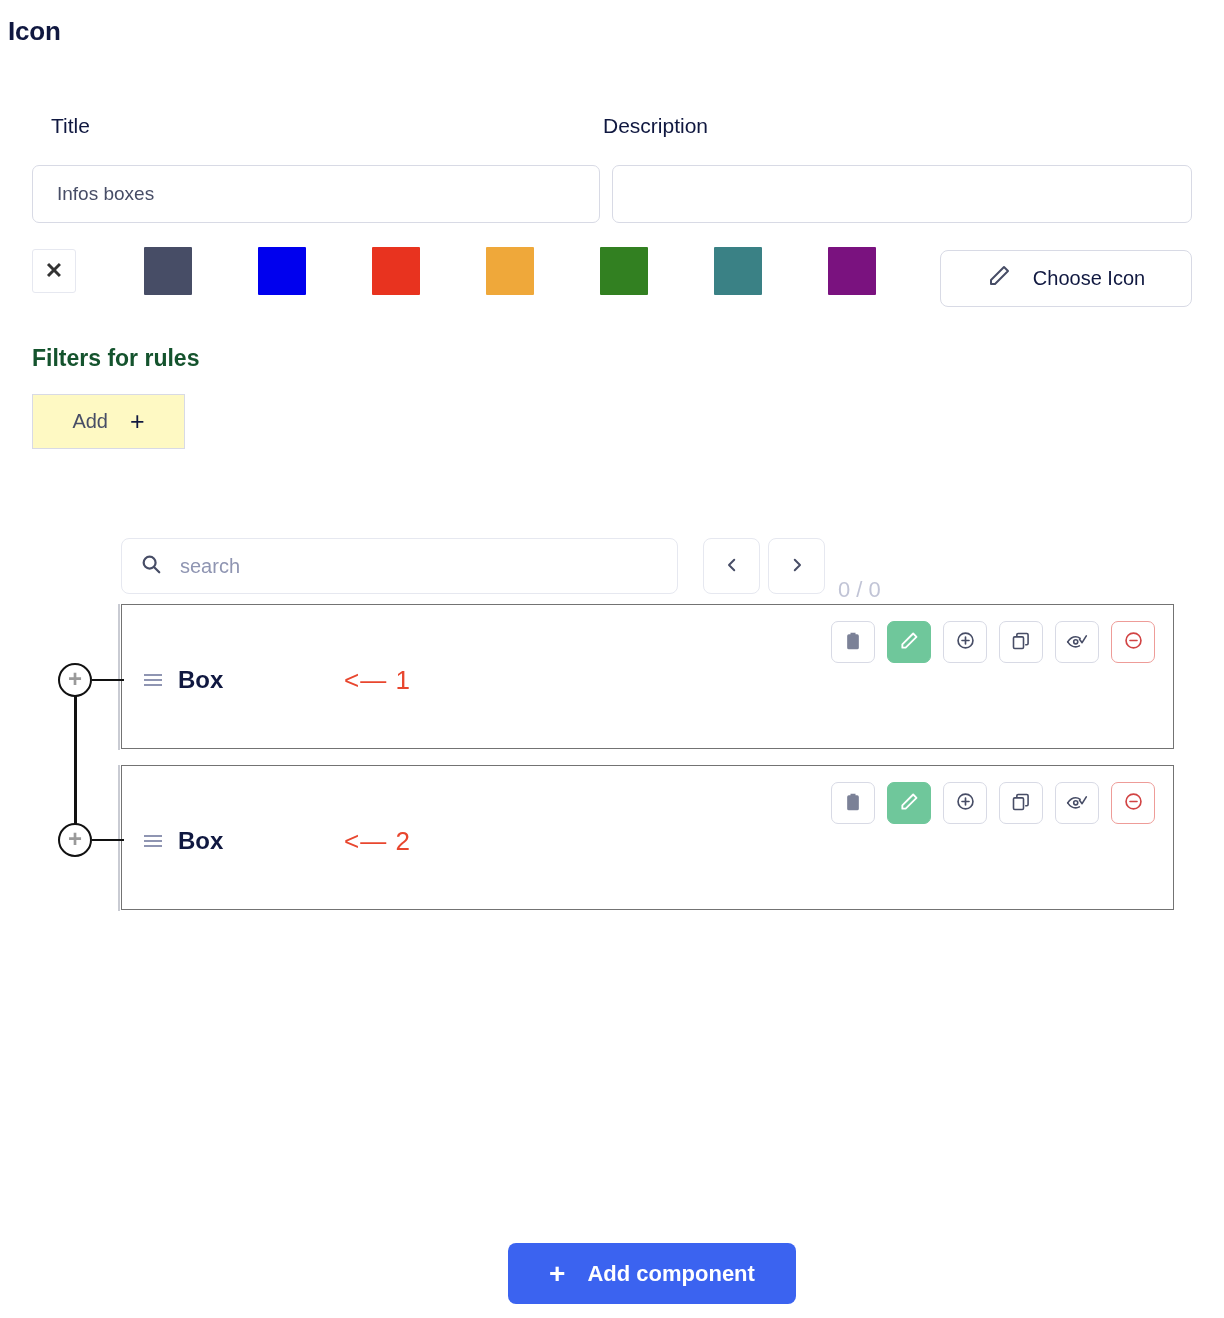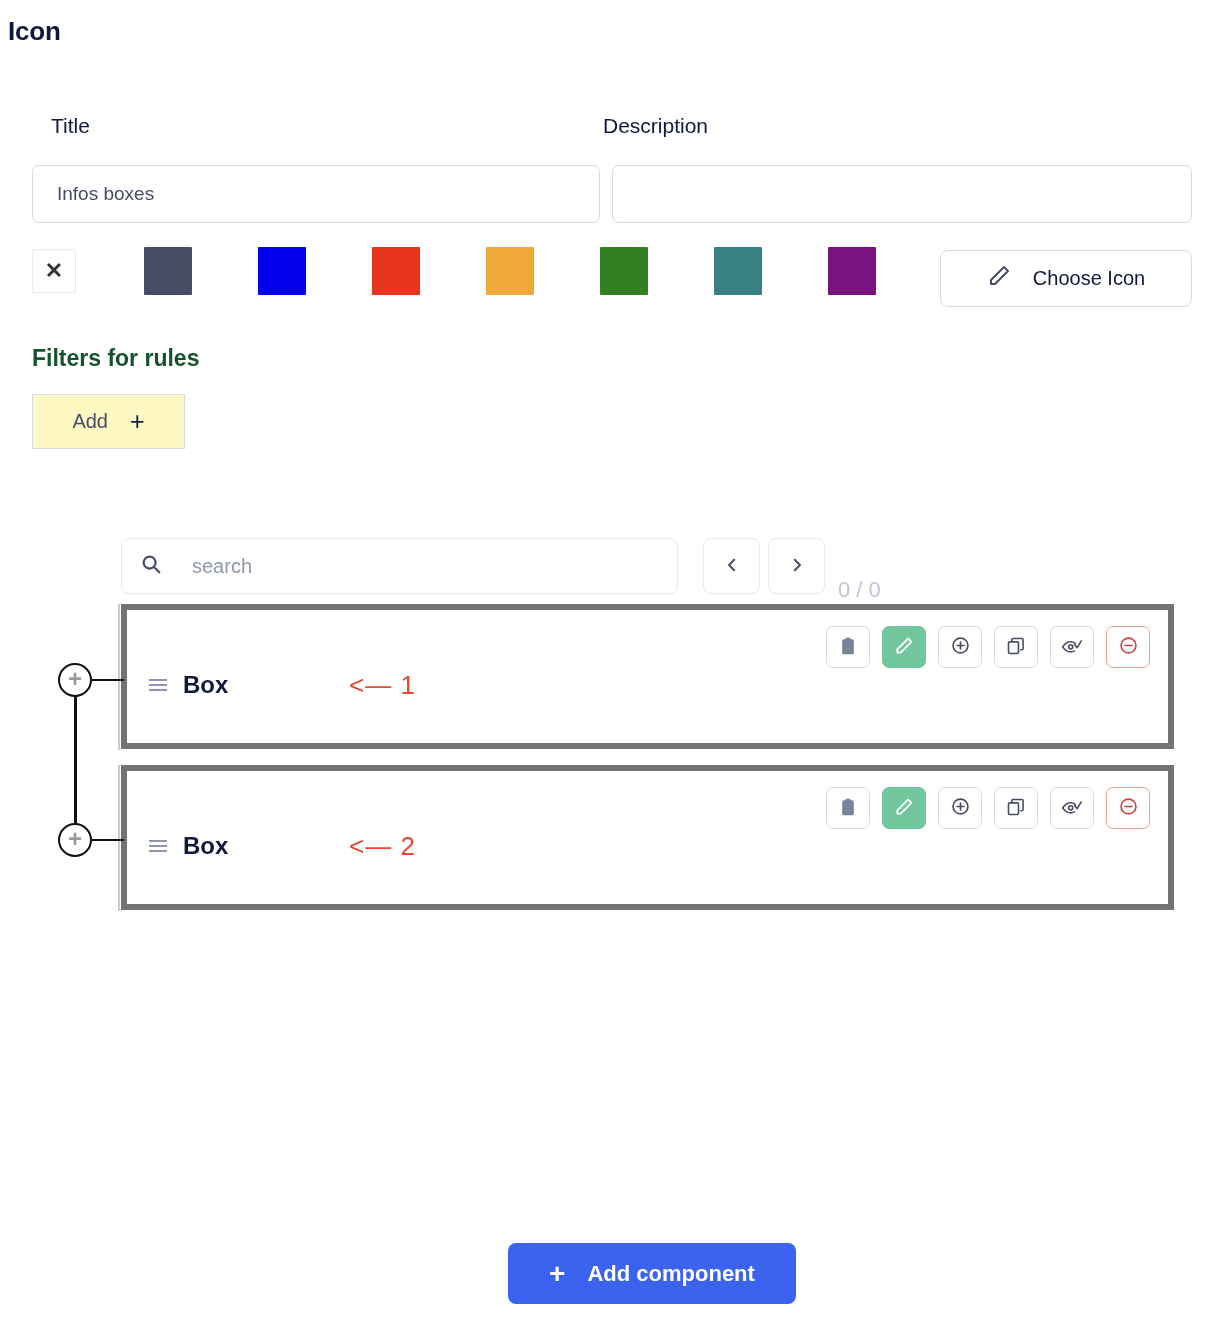--- a/index.html
+++ b/index.html
@@ -149,21 +149,21 @@
     left: 121px;
     top: 538px;
     width: 557px;
     height: 56px;
     border: 1px solid #e6e8f0;
     border-radius: 8px;
     background: #ffffff;
     display: flex;
     align-items: center;
     padding: 0 18px;
-    gap: 28px;
+    gap: 16px;
   }
   .search-input {
     border: none;
     outline: none;
     flex: 1;
     font-family: "Liberation Sans", sans-serif;
     font-size: 20px;
     color: #474d66;
     background: transparent;
   }
@@ -193,21 +193,21 @@
     color: #c1c4d6;
     margin-top: 24px;
   }
 
   
   .row-card {
     position: absolute;
     left: 121px;
     width: 1053px;
     height: 145px;
-    border: 6px solid #737373;
+    border: 1px solid #737373;
     background: #ffffff;
   }
   .row-card-1 { top: 604px; }
   .row-card-2 { top: 765px; }
 
   .row-left {
     position: absolute;
     left: 22px;
     top: 61px;
     display: flex;

